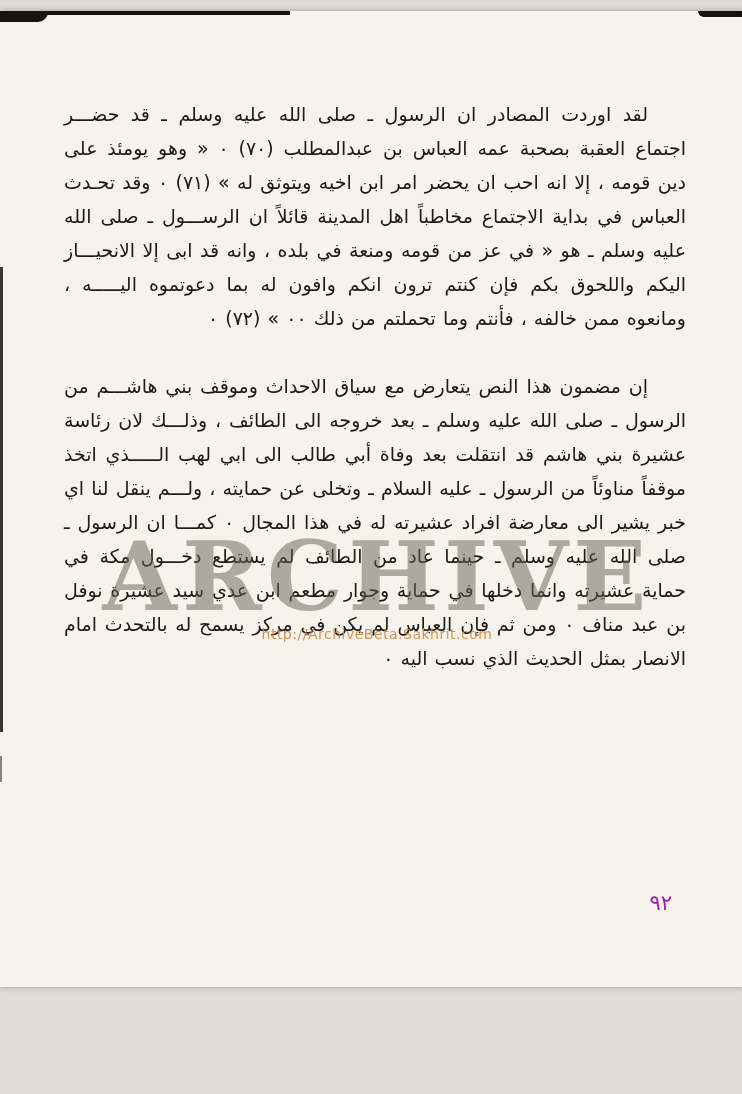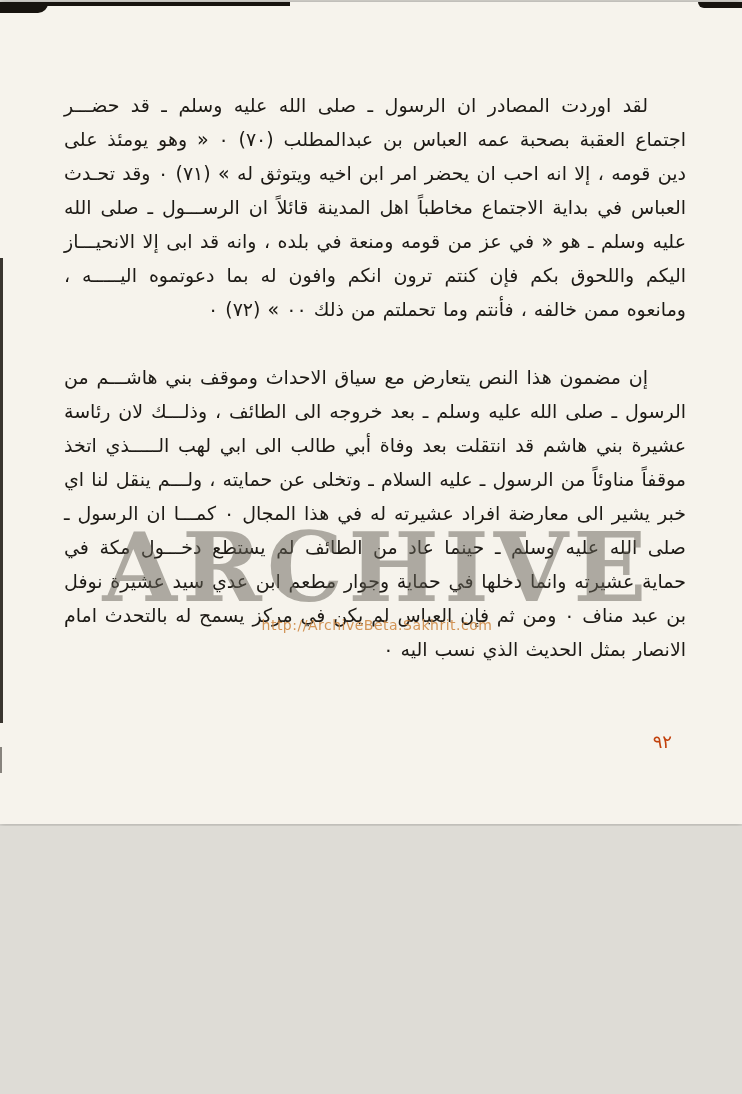--- a/index.html
+++ b/index.html
@@ -4,22 +4,22 @@
 <style>
   html, body {
     margin: 0;
     padding: 0;
     background: #dedcd6;
     font-family: "DejaVu Sans", sans-serif;
   }
   .page {
     position: relative;
     width: 742px;
-    height: 822px;
-    margin: 2px auto;
+    height: 976px;
+    margin: 11px auto;
     background: #f6f3ec;
     overflow: hidden;
     box-shadow: 0 0 6px rgba(0,0,0,0.3);
   }
   
   .artifact { position: absolute; background: #17130e; }
   .a-top-line   { top: 0; left: 0; width: 290px; height: 4px; }
   .a-top-left   { top: 0; left: 0; width: 48px; height: 11px; border-radius: 0 0 10px 0; }
   .a-top-right  { top: 0; right: 0; width: 44px; height: 6px; border-radius: 0 0 0 8px; }
   .a-left-line  { top: 256px; left: 0; width: 3px; height: 465px; background: rgba(23,19,14,0.85); }
@@ -74,22 +74,22 @@
     margin-top: 1px;
     font-size: 14px;
     letter-spacing: 0.5px;
     color: rgba(206, 138, 70, 0.9);
   }
 
   .page-number {
     position: absolute;
     bottom: 72px;
     right: 70px;
-    font-size: 18px;
-    color: #c2410c;
+    font-size: 21px;
+    color: #a21caf;
     direction: rtl;
   }
 </style>
 </head>
 <body>
 
 <div class="page">
 
   <div class="artifact a-top-line"></div>
   <div class="artifact a-top-left"></div>

